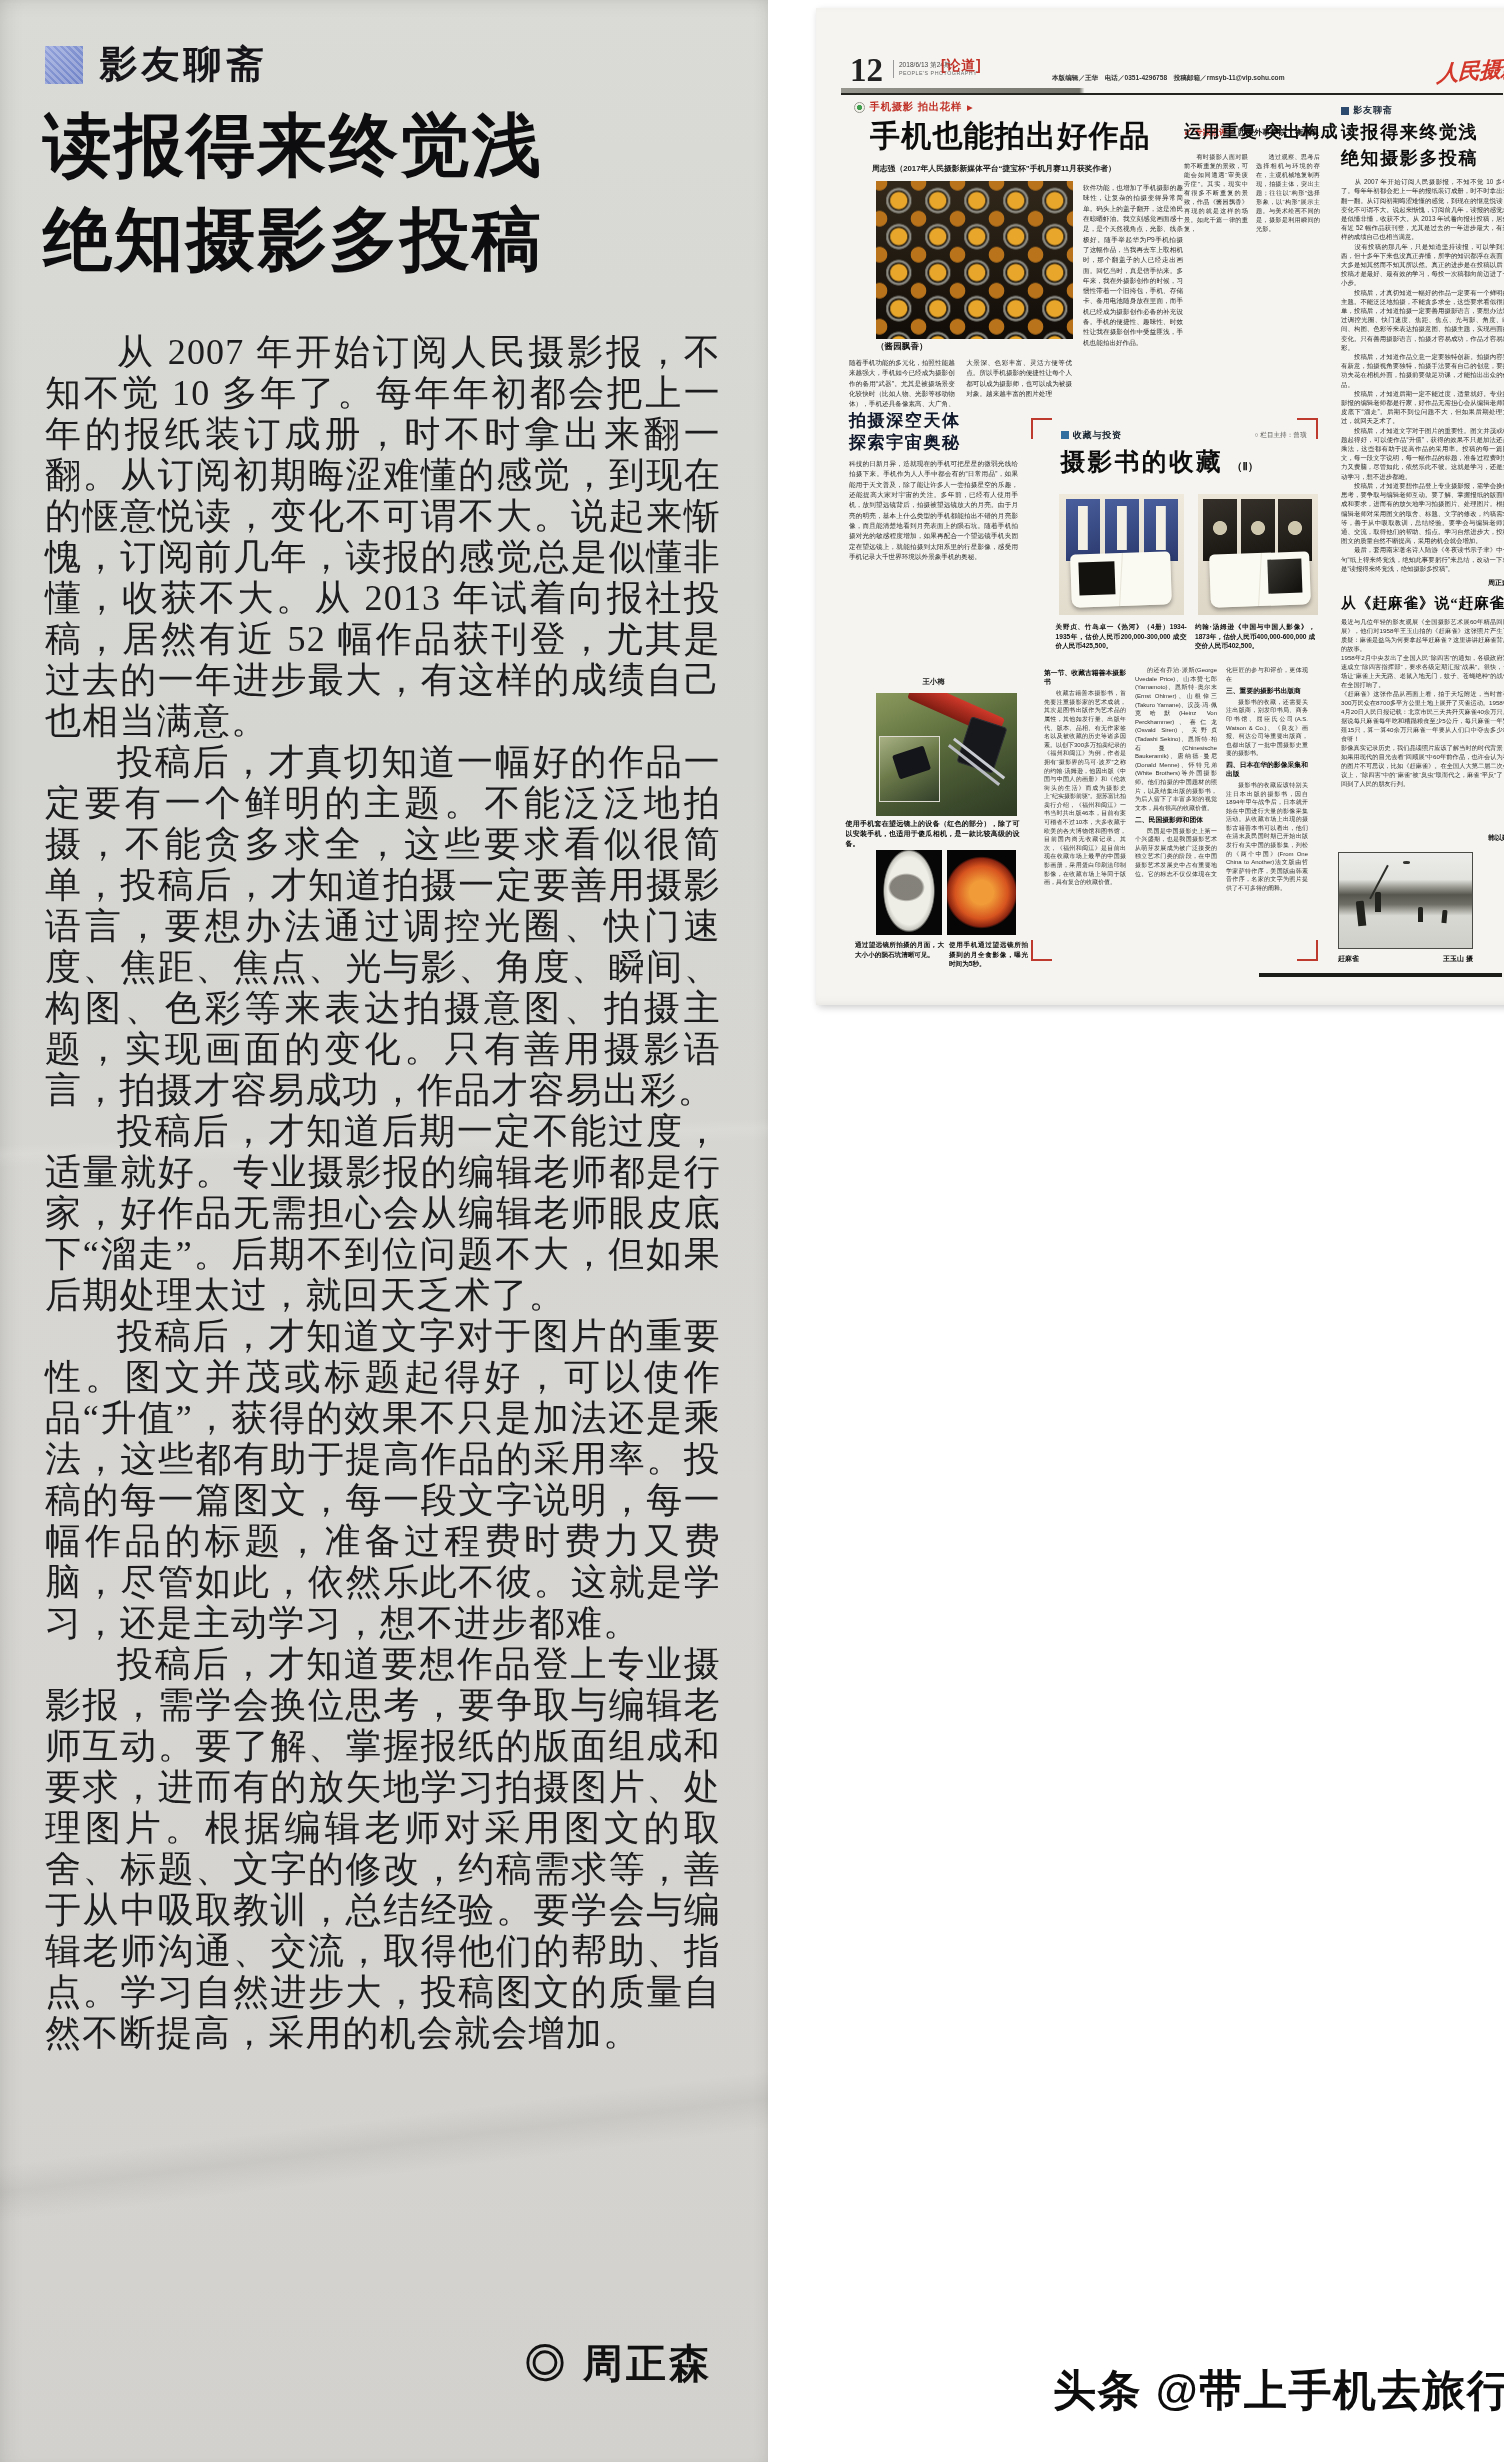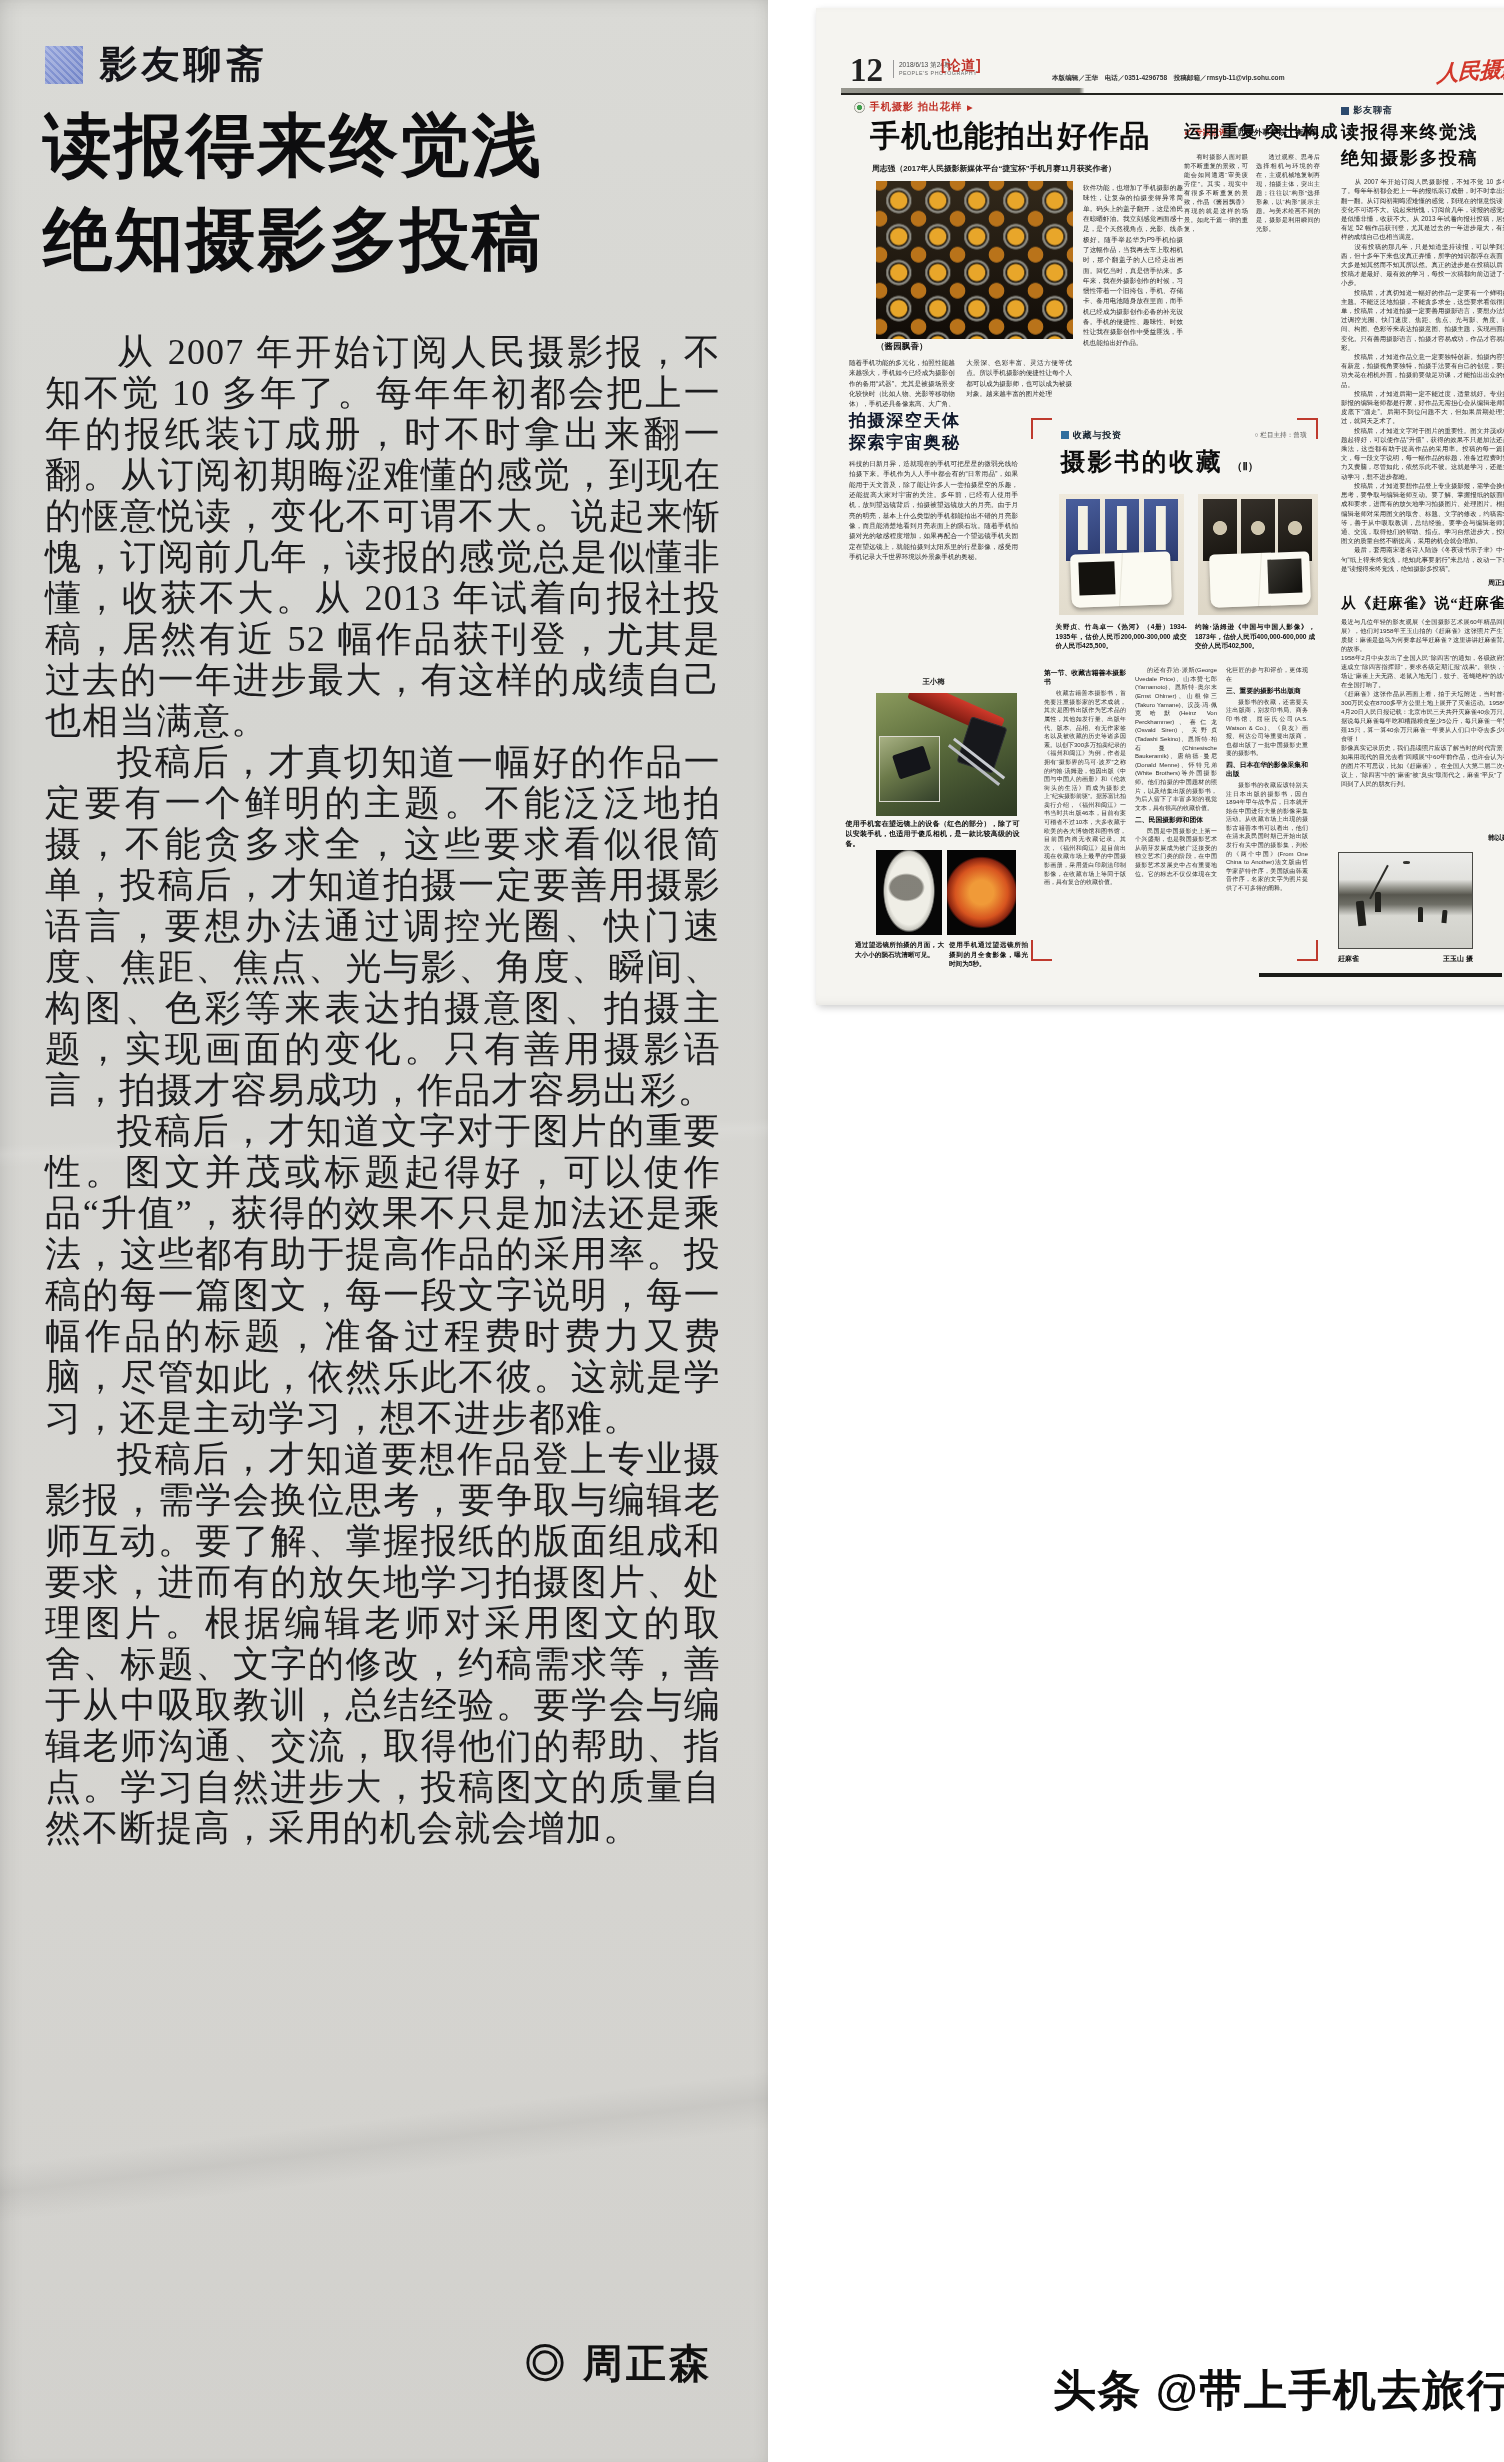--- a/index.html
+++ b/index.html
@@ -184,20 +184,21 @@
     <div class="tag-square"></div>
     <div class="tag-text">影友聊斋</div>
   </div>
 
   <div class="art-title l1">读报得来终觉浅</div>
   <div class="art-title l2">绝知摄影多投稿</div>
 
   <div class="art-body">
     <p>从 2007 年开始订阅人民摄影报，不知不觉 10 多年了。每年年初都会把上一年的报纸装订成册，时不时拿出来翻一翻。从订阅初期晦涩难懂的感觉，到现在的惬意悦读，变化不可谓不大。说起来惭愧，订阅前几年，读报的感觉总是似懂非懂，收获不大。从 2013 年试着向报社投稿，居然有近 52 幅作品获刊登，尤其是过去的一年进步最大，有这样的成绩自己也相当满意。</p>
     <p>投稿后，才真切知道一幅好的作品一定要有一个鲜明的主题。不能泛泛地拍摄，不能贪多求全，这些要求看似很简单，投稿后，才知道拍摄一定要善用摄影语言，要想办法通过调控光圈、快门速度、焦距、焦点、光与影、角度、瞬间、构图、色彩等来表达拍摄意图、拍摄主题，实现画面的变化。只有善用摄影语言，拍摄才容易成功，作品才容易出彩。</p>
+    <p>投稿后，才知道后期一定不能过度，适量就好。专业摄影报的编辑老师都是行家，好作品无需担心会从编辑老师眼皮底下“溜走”。后期不到位问题不大，但如果后期处理太过，就回天乏术了。</p>
     <p>投稿后，才知道文字对于图片的重要性。图文并茂或标题起得好，可以使作品“升值”，获得的效果不只是加法还是乘法，这些都有助于提高作品的采用率。投稿的每一篇图文，每一段文字说明，每一幅作品的标题，准备过程费时费力又费脑，尽管如此，依然乐此不彼。这就是学习，还是主动学习，想不进步都难。</p>
     <p>投稿后，才知道要想作品登上专业摄影报，需学会换位思考，要争取与编辑老师互动。要了解、掌握报纸的版面组成和要求，进而有的放矢地学习拍摄图片、处理图片。根据编辑老师对采用图文的取舍、标题、文字的修改，约稿需求等，善于从中吸取教训，总结经验。要学会与编辑老师沟通、交流，取得他们的帮助、指点。学习自然进步大，投稿图文的质量自然不断提高，采用的机会就会增加。</p>
 
   </div>
   <div class="art-author">◎ 周正森</div>
 </div>
 
 <div class="np">
 
   <div class="pg-num">12</div>

